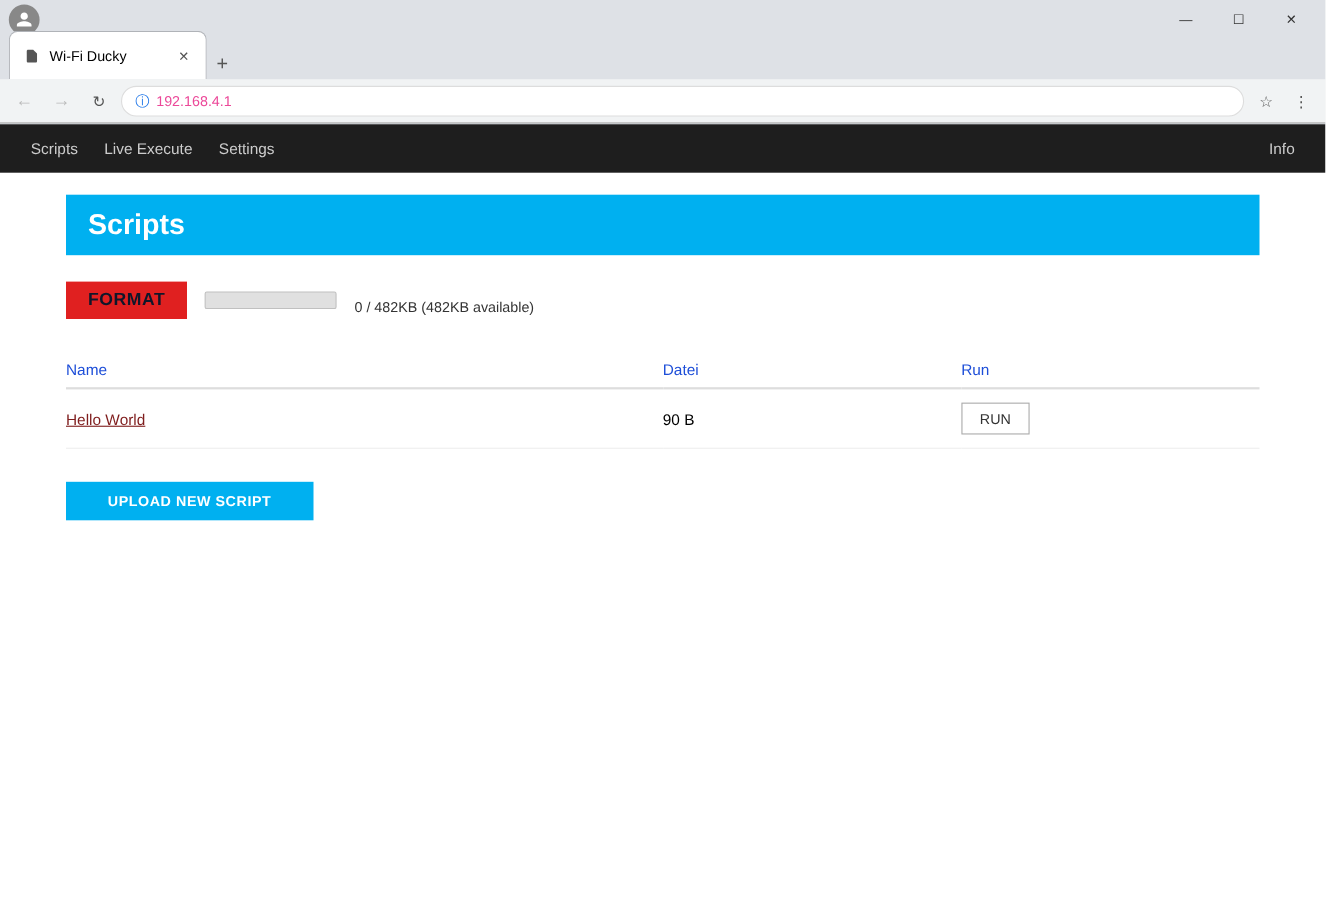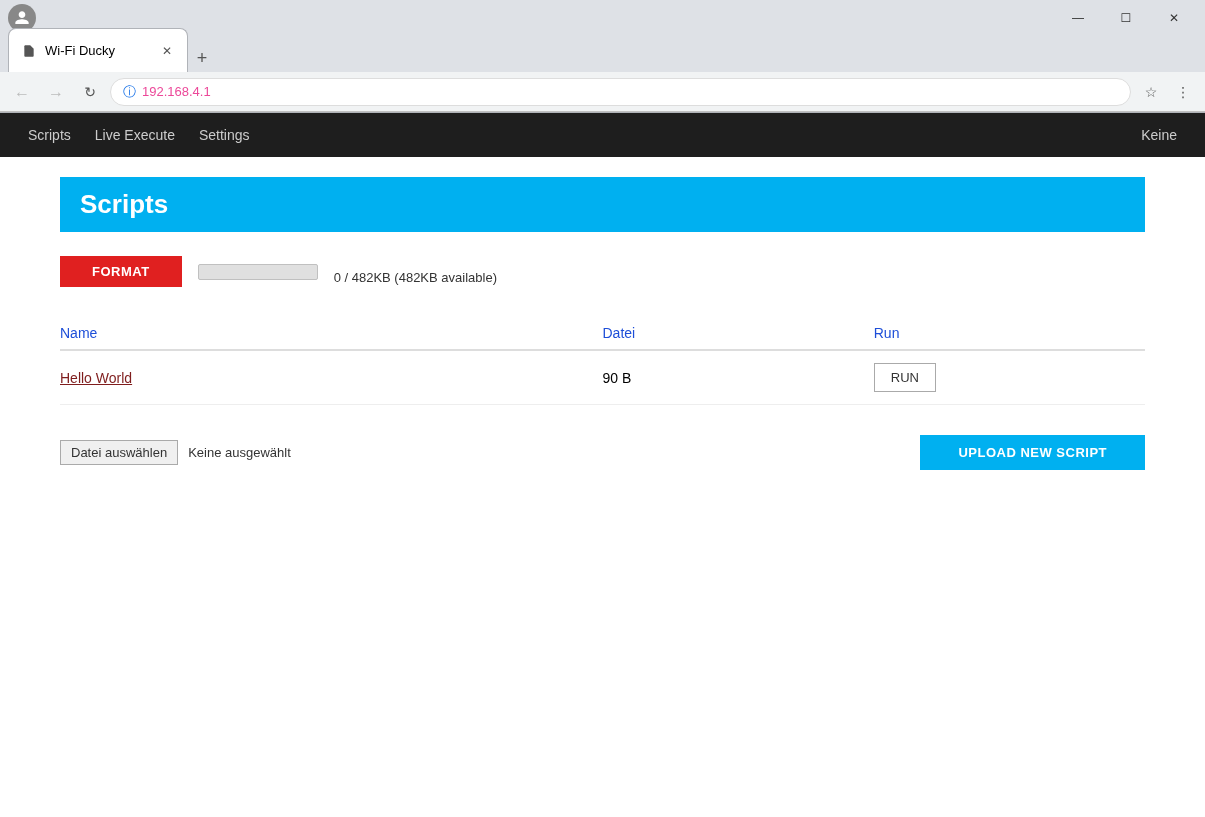--- a/index.html
+++ b/index.html
@@ -196,24 +196,24 @@
     }
 
     .format-row {
       display: flex;
       align-items: center;
       gap: 16px;
       margin-bottom: 30px;
     }
     .format-btn {
       background: #e02020;
-      color: #ffffff;
-      border: none;
-      padding: 8px 32px;
-      font-size: 13px;
+      color: #0f172a;
+      border: none;
+      padding: 8px 20px;
+      font-size: 16px;
       font-weight: bold;
       cursor: pointer;
       letter-spacing: 0.5px;
     }
 
     .progress-bar-wrap {
       width: 120px;
       height: 16px;
       background: #e0e0e0;
       border: 1px solid #c0c0c0;
@@ -367,21 +367,21 @@
       <button class="toolbar-btn">⋮</button>
     </div>
   </div>
 </div>
 
 <div class="app-navbar">
   <a href="#">Scripts</a>
   <a href="#">Live Execute</a>
   <a href="#">Settings</a>
   <div class="spacer"></div>
-  <a href="#" class="info-link">Keine</a>
+  <a href="#" class="info-link">Info</a>
 </div>
 
 <div class="page-content">
 
   <div class="page-title">Scripts</div>
 
   <div class="format-row">
     <button class="format-btn">FORMAT</button>
     <div class="progress-bar-wrap">
       <div class="progress-bar-fill"></div>
@@ -400,20 +400,16 @@
     <tbody id="scripts-tbody">
     <tr>
           <td><a href="#" class="script-link">Hello World</a></td>
           <td>90 B</td>
           <td><button class="run-btn">RUN</button></td>
         </tr>
       </tbody>
   </table>
 
   <div class="upload-row">
-    <div class="upload-row-left">
-      <button class="file-choose-btn">Datei auswählen</button>
-      <span class="no-file-text">Keine ausgewählt</span>
-    </div>
     <button class="upload-new-btn">UPLOAD NEW SCRIPT</button>
   </div>
 
 </div>
 
 </body></html>

